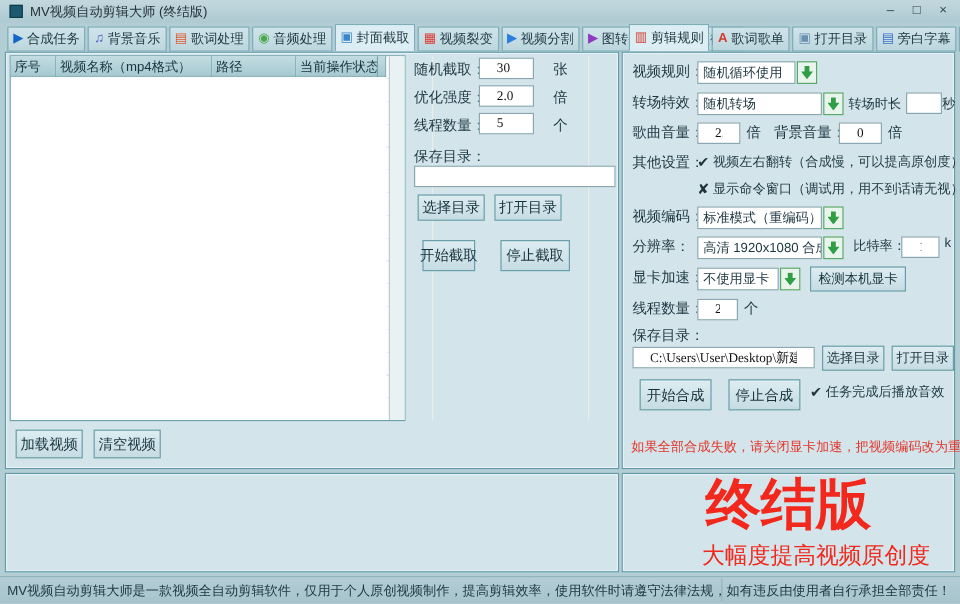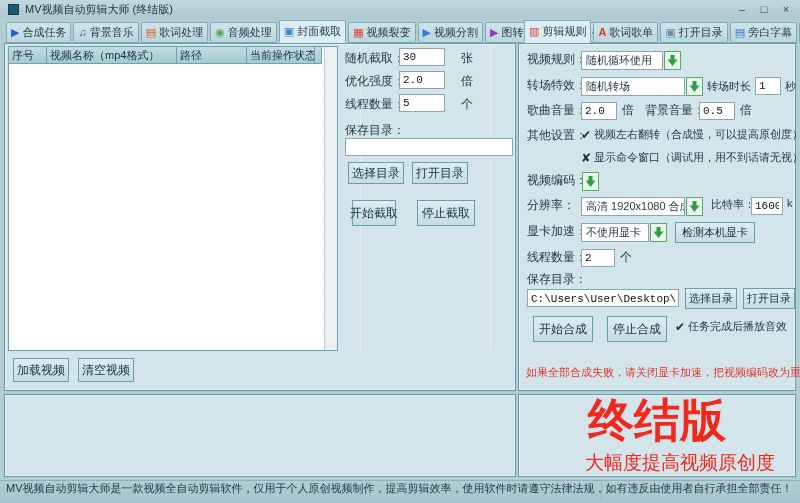--- a/index.html
+++ b/index.html
@@ -35,42 +35,42 @@
     border-bottom:1px solid #6fa2ac; font-size:11px; color:#17333c; display:flex; align-items:center;
     padding:0 3px; overflow:hidden; white-space:nowrap; }
   .vt-body { position:relative; flex:1;
     background:repeating-linear-gradient(to bottom,#ffffff 0 18px,#ececec 18px 19px); }
   .vt-vline { position:absolute; top:0; bottom:0; width:1px; background:#ececec; }
   .vt-scroll { position:absolute; right:0; top:0; bottom:0; width:13px; background:#e9f1f3; border-left:1px solid #b9ccd1; }
   
   .row { position:absolute; display:flex; align-items:center; font-size:12px; white-space:nowrap; }
   .lbl { font-size:12px; color:#1c3640; }
   .sm { font-size:11px; }
-  .tinput { height:18px; border:1px solid #8aa8b2; background:#fff; font-size:11px; padding:0 3px;
-    color:#111; font-family:Liberation Mono, monospace; }
+  .tinput { height:18px; border:1px solid #8aa8b2; background:#fff; font-size:11px; padding:0 14px;
+    color:#111; font-family:Liberation Serif, serif; }
   .dd { display:flex; height:19px; align-items:stretch; }
   .dd-text { background:#fff; border:1px solid #8aa8b2; font-size:11px; display:flex; align-items:center;
     padding:0 4px; overflow:hidden; white-space:nowrap; }
   .dd-btn { width:17px; margin-left:1px; background:#e9f4ec; border:1px solid #5aa96c;
     display:flex; align-items:center; justify-content:center; cursor:default; }
   .dd-arrow { width:10px; height:11px; background:#2f9e44;
     clip-path:polygon(30% 0,70% 0,70% 42%,100% 42%,50% 100%,0 42%,30% 42%); }
   .btn { position:absolute; background:linear-gradient(#ddedf2,#c6dce3); border:1px solid #699fa9;
     color:#15323c; font-size:12px; display:flex; align-items:center; justify-content:center;
     cursor:default; font-family:inherit; white-space:nowrap; }
   .check { font-size:12px; color:#20323a; margin-right:3px; }
   .warn { position:absolute; font-size:11px; color:#e5352b; white-space:nowrap; }
   
   .promo { display:flex; flex-direction:column; align-items:center; justify-content:flex-start; }
   .promo-title { font-size:46px; font-weight:bold; line-height:1.1; }
   .promo-sub { font-size:19px; margin-top:4px;margin-left:46px; }
   
   .statusbar { position:absolute; left:0; top:480px; width:800px; height:23px;
     background:linear-gradient(#b4cdd5,#a6c3cc); border-top:1px solid #8fb2bb;
-    display:flex; align-items:flex-start; font-size:11px; color:#1d3740; padding-left:6px; }
+    display:flex; align-items:center; font-size:11px; color:#1d3740; padding-left:6px; }
   .status-sep { position:absolute; left:601px; top:482px; height:19px; width:1px; background:#8fb2bb; }
 </style>
 </head>
 <body>
 
 <div class="titlebar">
   <div class="app-icon"></div>
   <div class="title">MV视频自动剪辑大师 (终结版)</div>
   <div class="win-controls">
     <div class="win-btn">–</div>
@@ -253,20 +253,21 @@
 
   <div class="row sm" style="left:62px;top:106px">
     <span class="check">✘</span>
     <span class="lbl sm">显示命令窗口（调试用，用不到话请无视）</span>
   </div>
 
   <div class="row" style="left:8px;top:128px">
     <span class="lbl">视频编码：</span>
   </div>
   <div class="dd" style="position:absolute;left:62px;top:128px;width:122px">
+    <div class="dd-text" style="flex:1">标准模式（重编码）</div>
     <div class="dd-btn">
         <div class="dd-arrow"></div>
       </div>
   </div>
 
   <div class="row" style="left:8px;top:153px">
     <span class="lbl">分辨率：</span>
   </div>
   <div class="dd" style="position:absolute;left:62px;top:153px;width:122px">
     <div class="dd-text" style="flex:1">高清 1920x1080 合成慢</div>

